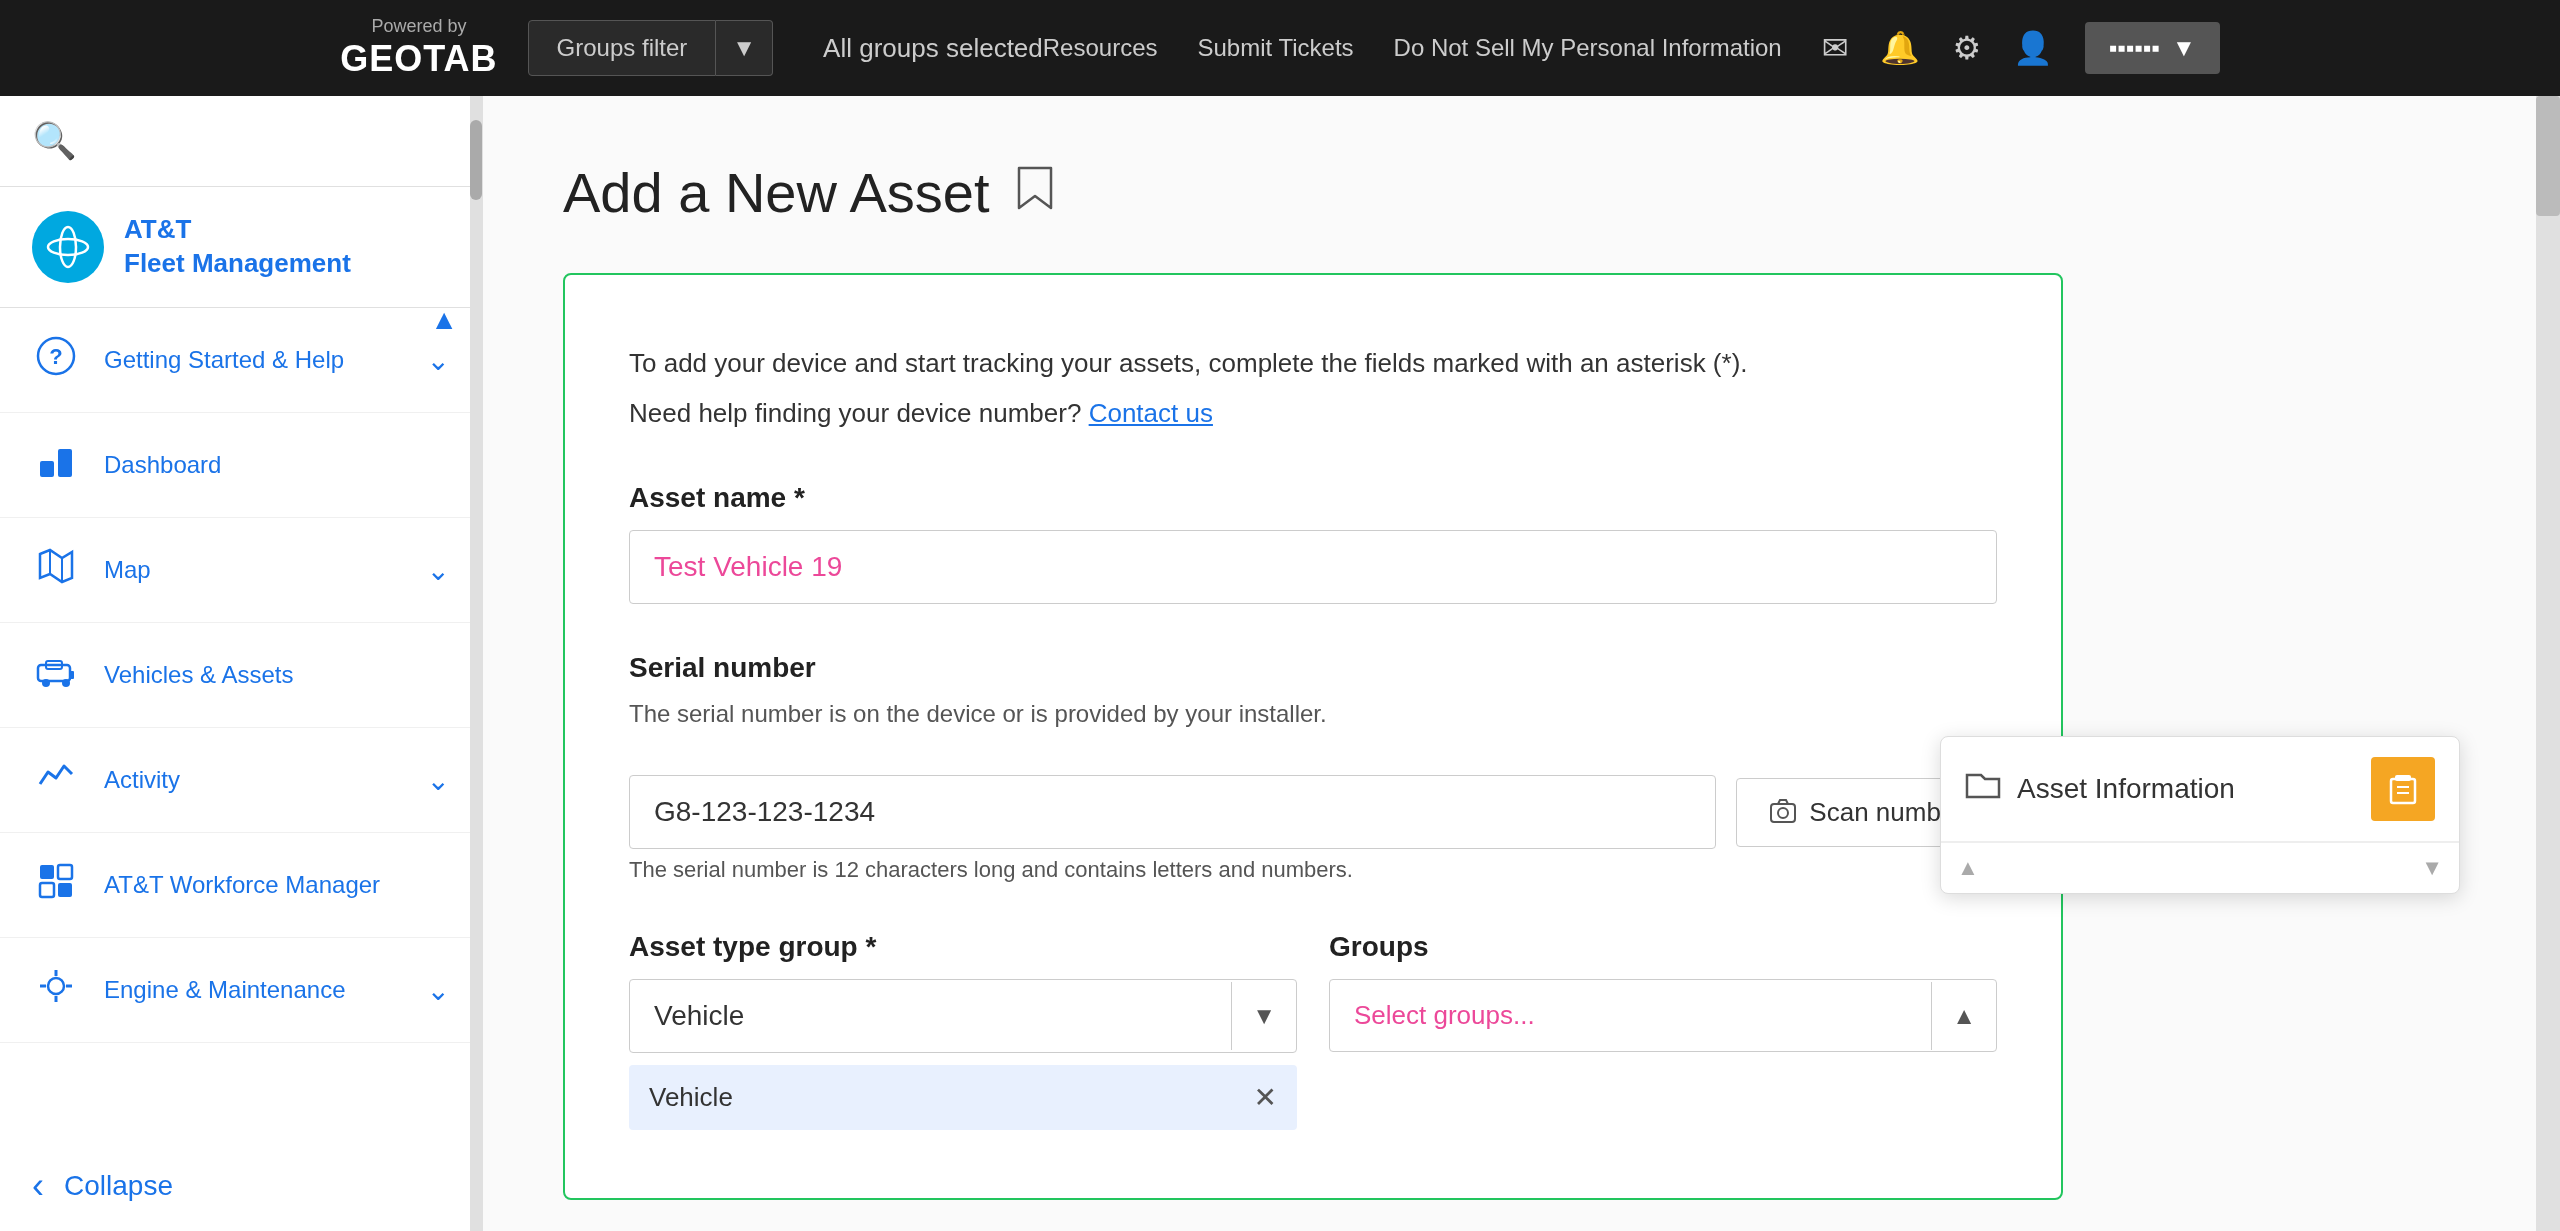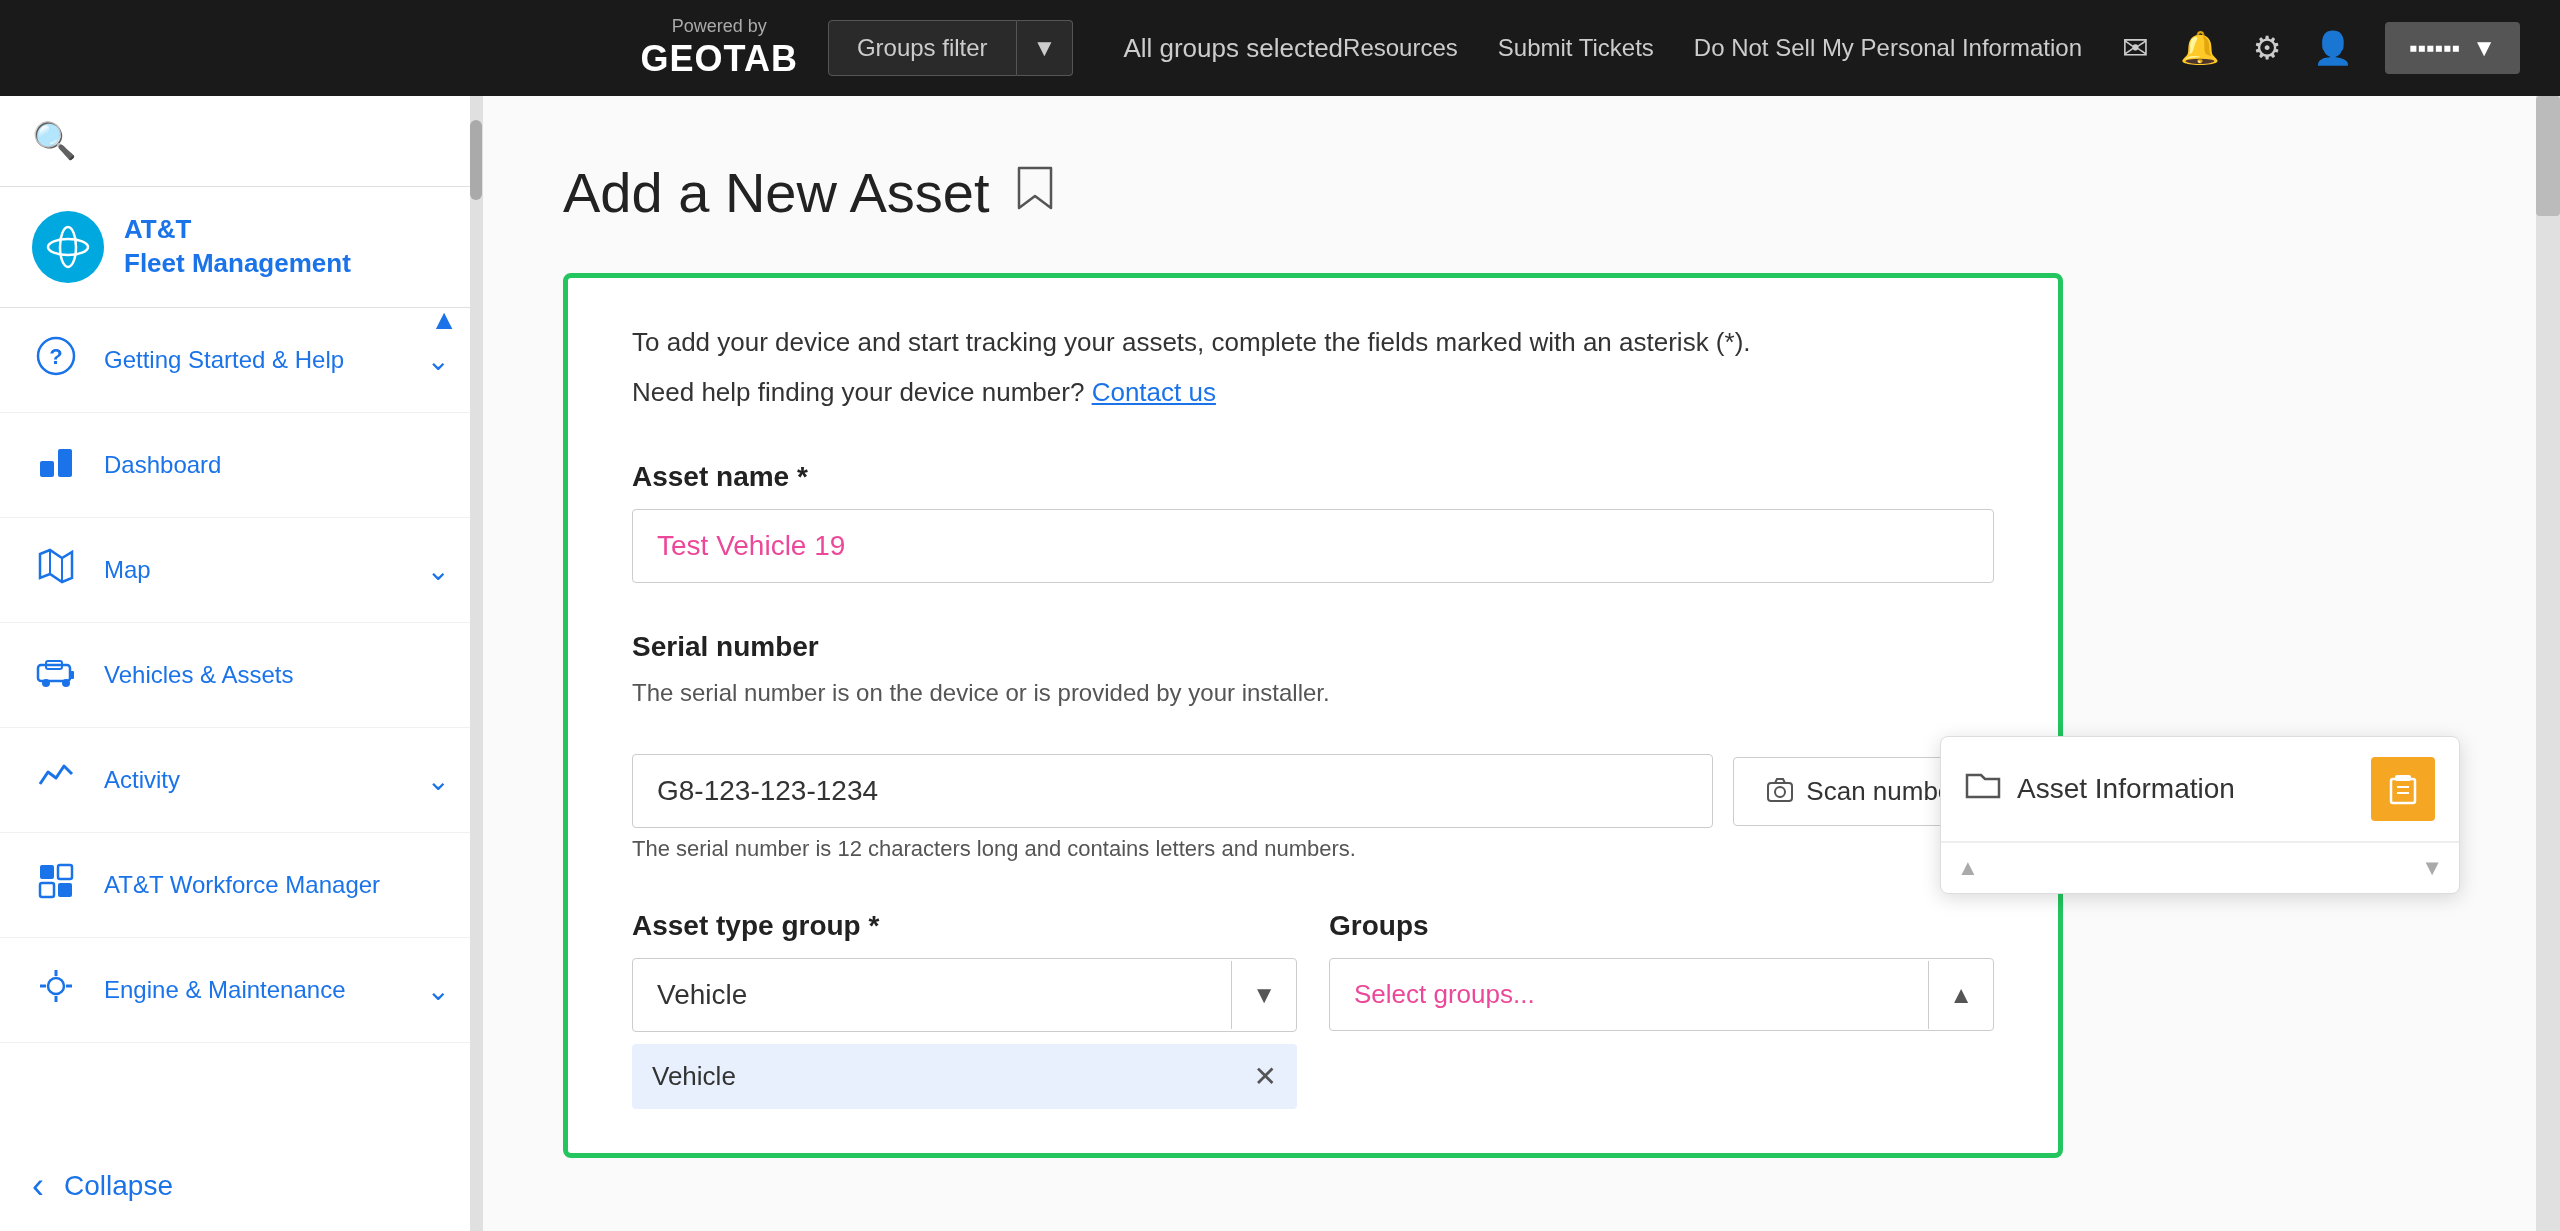--- a/index.html
+++ b/index.html
@@ -5,21 +5,21 @@
     * { box-sizing: border-box; margin: 0; padding: 0; }
     body { font-family: 'Segoe UI', Arial, sans-serif; background: #f5f5f5; overflow: hidden; width: 2560px; height: 1231px; }
 
     
     .top-bar {
       background: #1a1a1a;
       height: 96px;
       display: flex;
       align-items: center;
       padding: 8px 40px;
-      justify-content: flex-end;
+      justify-content: center;
       position: fixed;
       top: 0; left: 0; right: 0;
       z-index: 100;
     }
     .top-bar-left {
       display: flex;
       align-items: center;
       gap: 30px;
     }
     .geotab-logo {
@@ -220,23 +220,23 @@
     }
     .page-title {
       font-size: 56px;
       font-weight: 400;
       color: #222;
     }
     .bookmark-icon { font-size: 44px; color: #555; cursor: pointer; }
 
     .form-card {
       background: #fff;
-      border: 5px solid #22c55e;
+      border: 2px solid #22c55e;
       border-radius: 8px;
-      padding: 44px 64px;
+      padding: 68px 64px;
       max-width: 1500px;
     }
 
     .info-text {
       font-size: 26px;
       color: #333;
       line-height: 1.6;
       margin-bottom: 8px;
     }
     .contact-link { color: #1a73e8; text-decoration: underline; cursor: pointer; }

